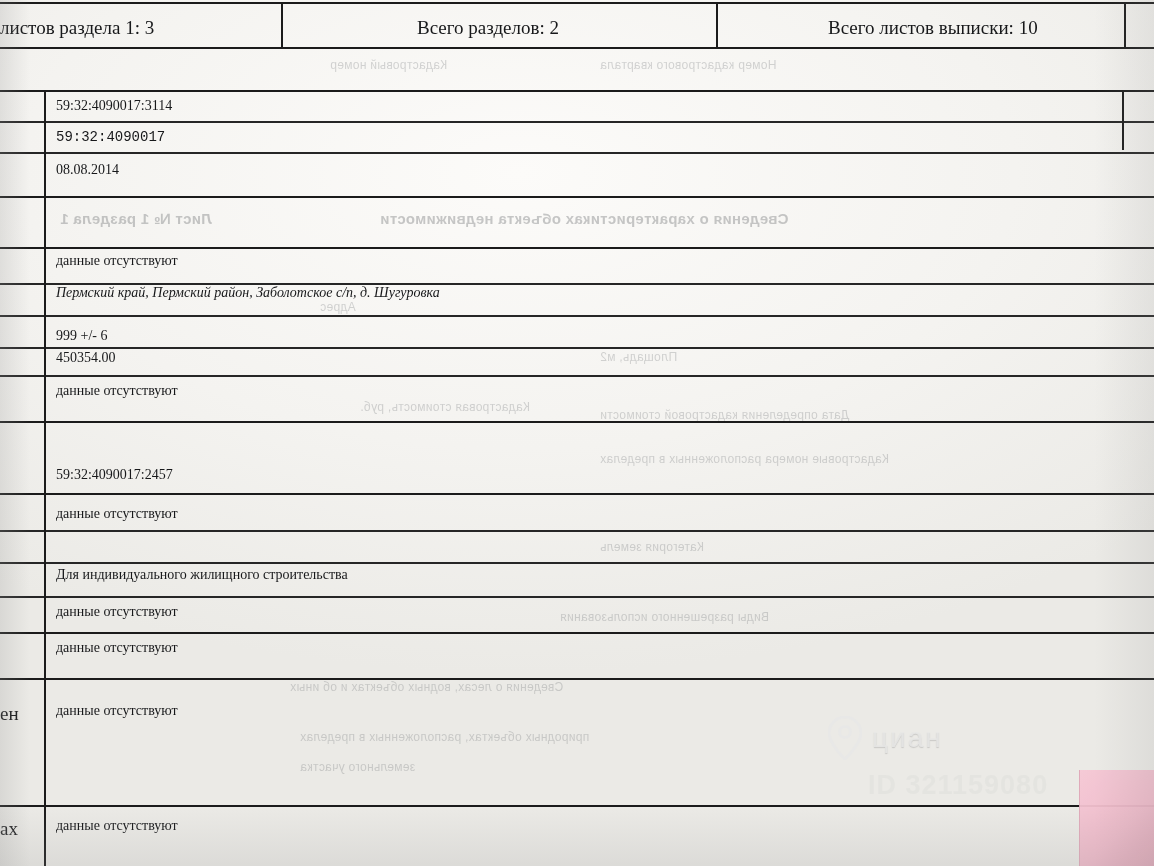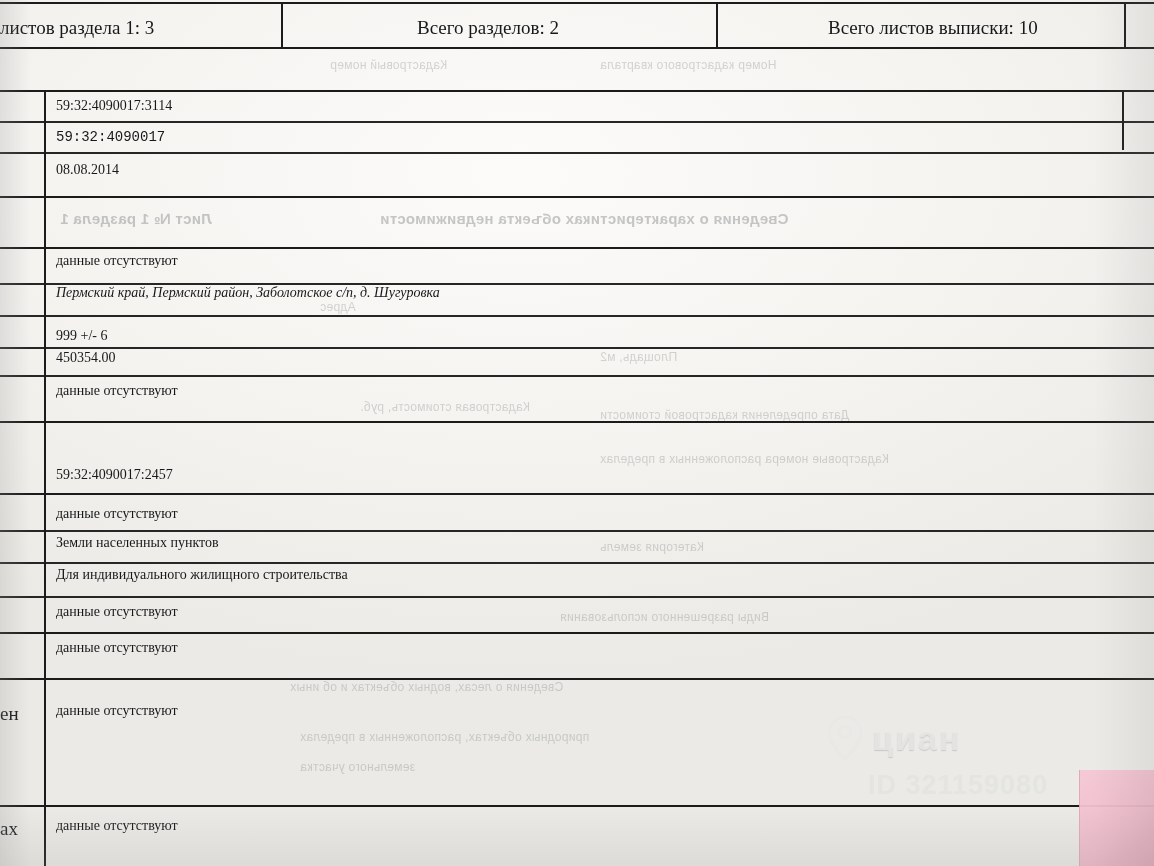--- a/index.html
+++ b/index.html
@@ -82,22 +82,22 @@
     align-items: center;
     gap: 10px;
     pointer-events: none;
   }
   #watermark .wm-pin {
     width: 34px; height: 44px;
     position: relative;
   }
   #watermark .wm-text {
     font-family: "Liberation Sans", sans-serif;
-    font-size: 34px;
-    font-weight: bold;
+    font-size: 28px;
+    font-weight: normal;
     color: rgba(232,232,230,0.85);
     letter-spacing: 2px;
     text-shadow: 0 1px 1px rgba(140,140,140,0.35);
   }
   #wm-id {
     position: absolute;
     left: 868px;
     top: 770px;
     font-family: "Liberation Sans", sans-serif;
     font-size: 27px;
@@ -207,21 +207,20 @@
 
   <div class="cell" style="left:56px; top:253px;">данные отсутствуют</div>
   <div class="cell" style="left:56px; top:285px;font-style:italic;">Пермский край, Пермский район, Заболотское с/п, д. Шугуровка</div>
   <div class="cell" style="left:56px; top:328px;">999 +/- 6</div>
   <div class="cell" style="left:56px; top:350px;">450354.00</div>
   <div class="cell" style="left:56px; top:383px;">данные отсутствуют</div>
 
   <div class="cell" style="left:56px; top:443px;margin-top:24px;">59:32:4090017:2457</div>
 
   <div class="cell" style="left:56px; top:506px;">данные отсутствуют</div>
-  <div class="cell" style="left:56px; top:535px;">Земли населенных пунктов</div>
   <div class="cell" style="left:56px; top:567px;">Для индивидуального жилищного строительства</div>
   <div class="cell" style="left:56px; top:604px;">данные отсутствуют</div>
   <div class="cell" style="left:56px; top:640px;">данные отсутствуют</div>
   <div class="cell" style="left:56px; top:703px;">данные отсутствуют</div>
   <div class="cell" style="left:56px; top:818px;">данные отсутствуют</div>
 
   <div class="cell left-label" style="left:0px; top:703px;">ен</div>
   <div class="cell left-label" style="left:0px; top:818px;">ах</div>
 
   <div id="watermark">

